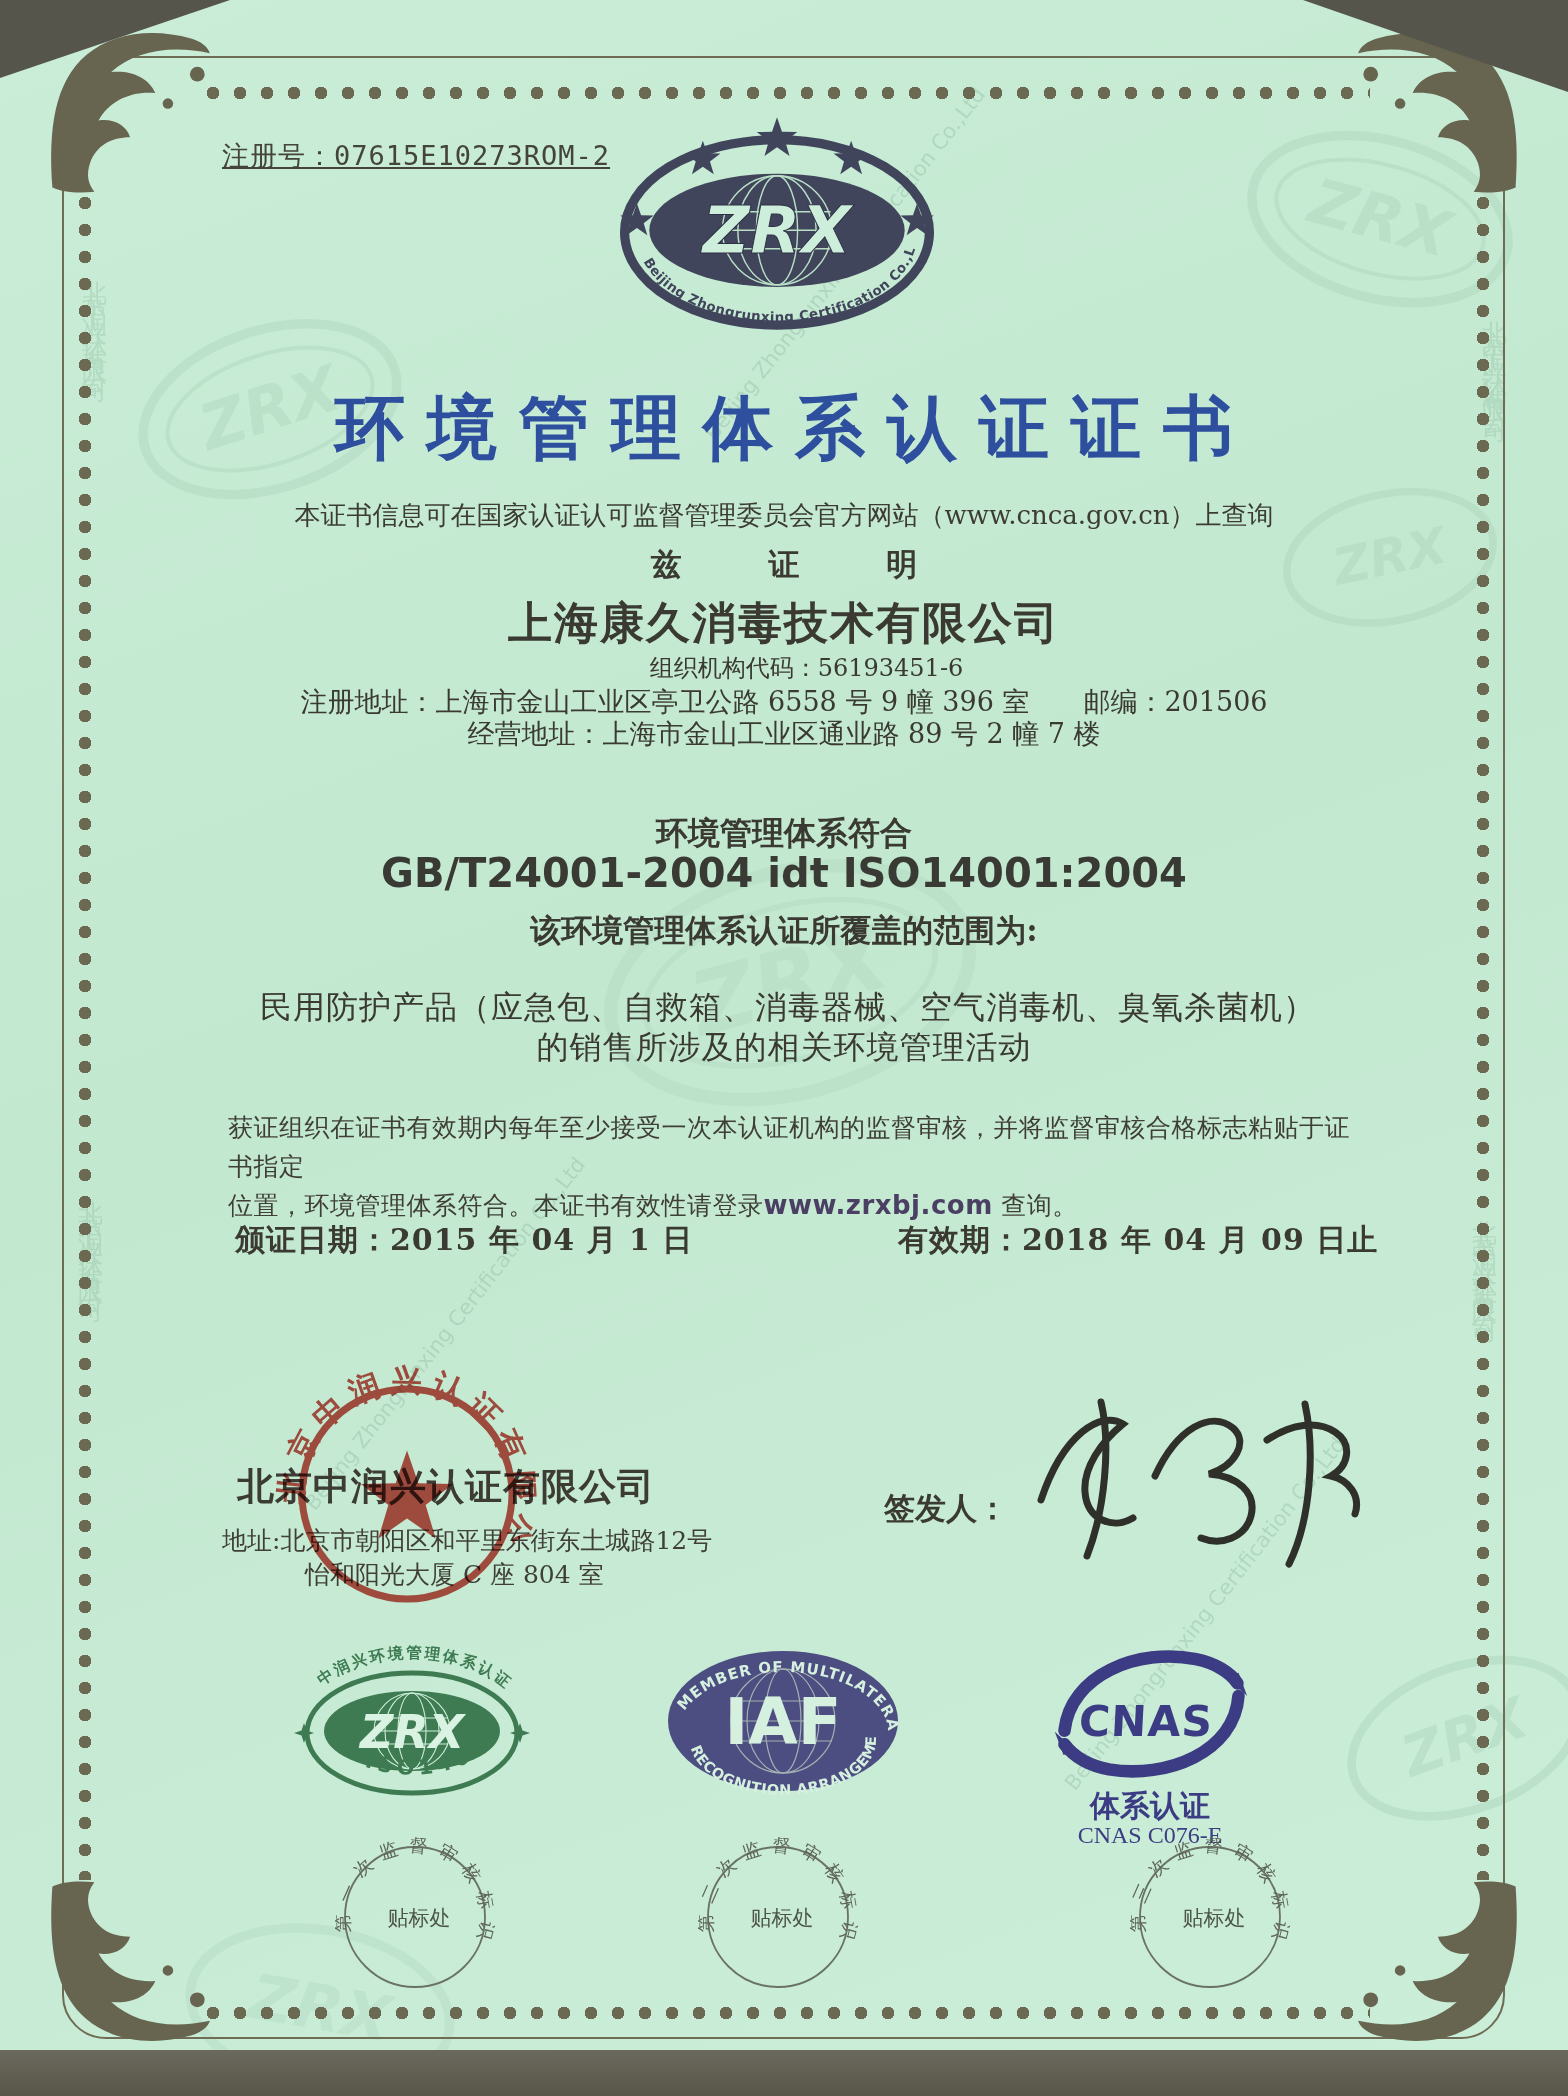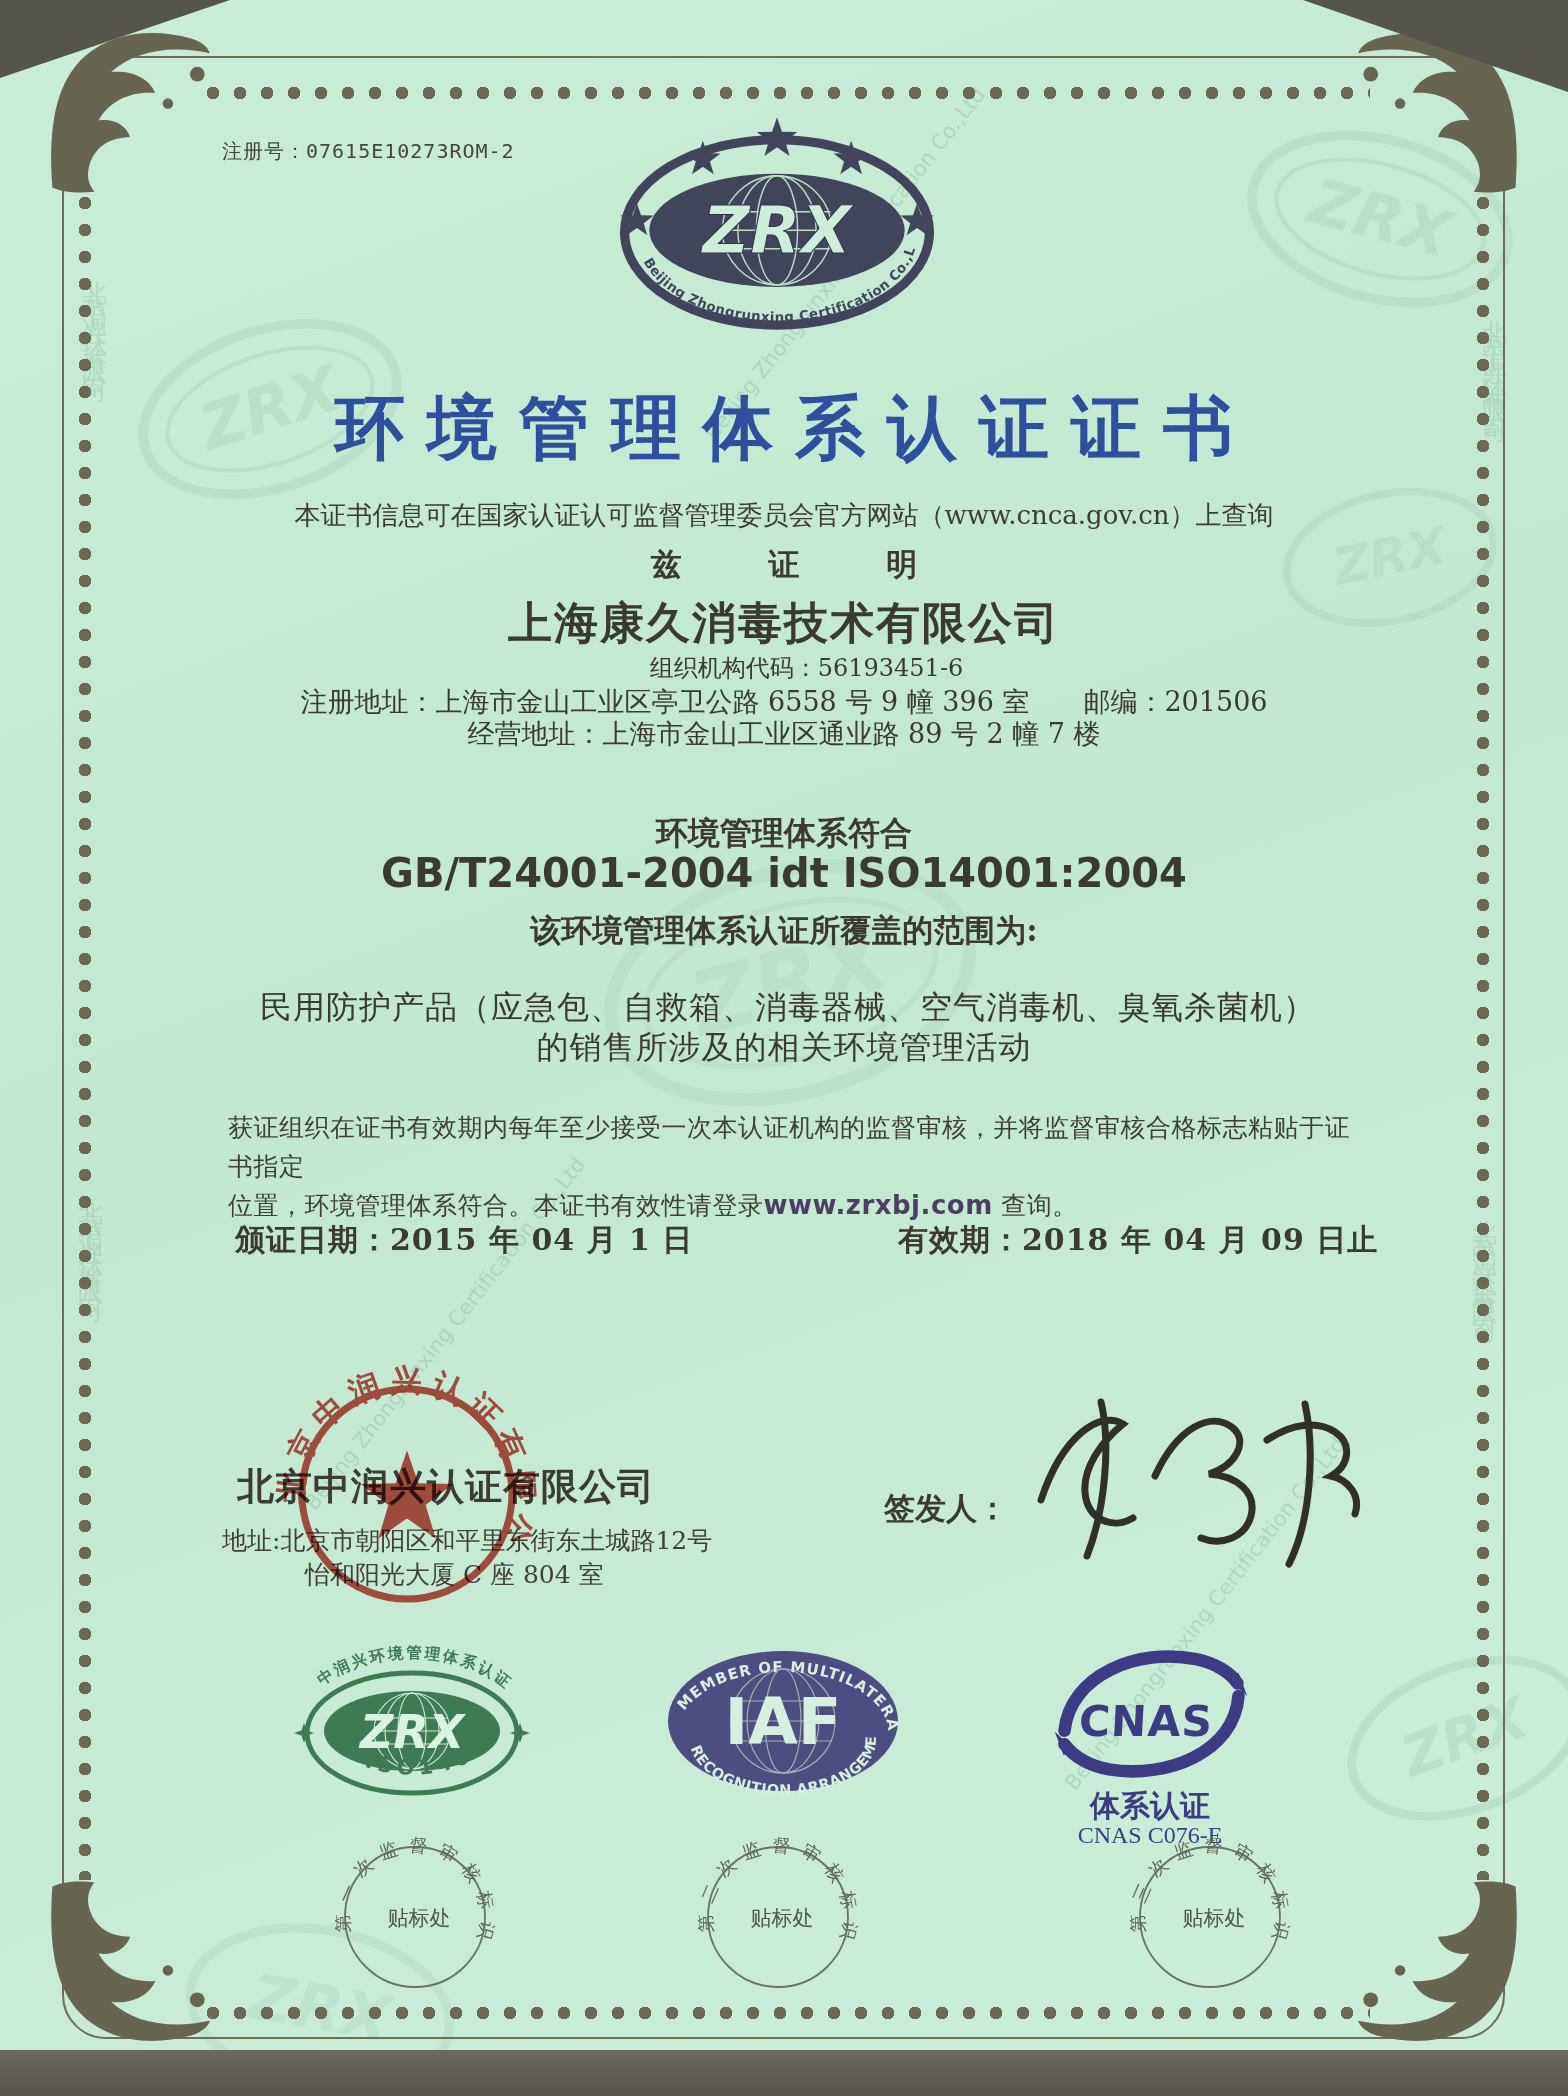--- a/index.html
+++ b/index.html
@@ -19,21 +19,21 @@
           background-size:26px 27px;background-repeat:repeat-y;}
   .flo{width:168px;height:168px;color:#676450;}
 
   
   .wm{opacity:.10;pointer-events:none;}
   .wm-vtext{writing-mode:vertical-rl;font-size:25px;letter-spacing:10px;color:#4f8a6a;opacity:.16;pointer-events:none;}
   .wm-dtext{font-size:21px;color:#5f9479;opacity:.22;transform:rotate(-52deg);transform-origin:left top;
             white-space:nowrap;pointer-events:none;font-family:"DejaVu Sans",sans-serif;}
 
   
-  .reg-line{font-size:20px;color:#44443c;letter-spacing:1px;}
+  .reg-line{font-size:27px;color:#44443c;letter-spacing:1px;text-decoration:underline;}
   .title{font-size:70px;font-weight:bold;color:#2d4f9e;letter-spacing:22px;text-indent:22px;white-space:nowrap;}
   .info-line{font-size:26px;color:#3c3c35;}
   .hereby{font-size:31px;font-weight:bold;letter-spacing:38px;text-indent:38px;}
   .company{font-size:44px;font-weight:bold;letter-spacing:2px;}
   .orgcode{font-size:24px;}
   .addr{font-size:27px;}
   .conform{font-size:32px;font-weight:bold;}
   .gbt{font-size:40px;font-weight:bold;color:#3a3a34;font-family:"DejaVu Sans","Liberation Sans",sans-serif;}
   .scope-intro{font-size:31px;font-weight:bold;}
   .scope{font-size:32px;letter-spacing:1px;}

